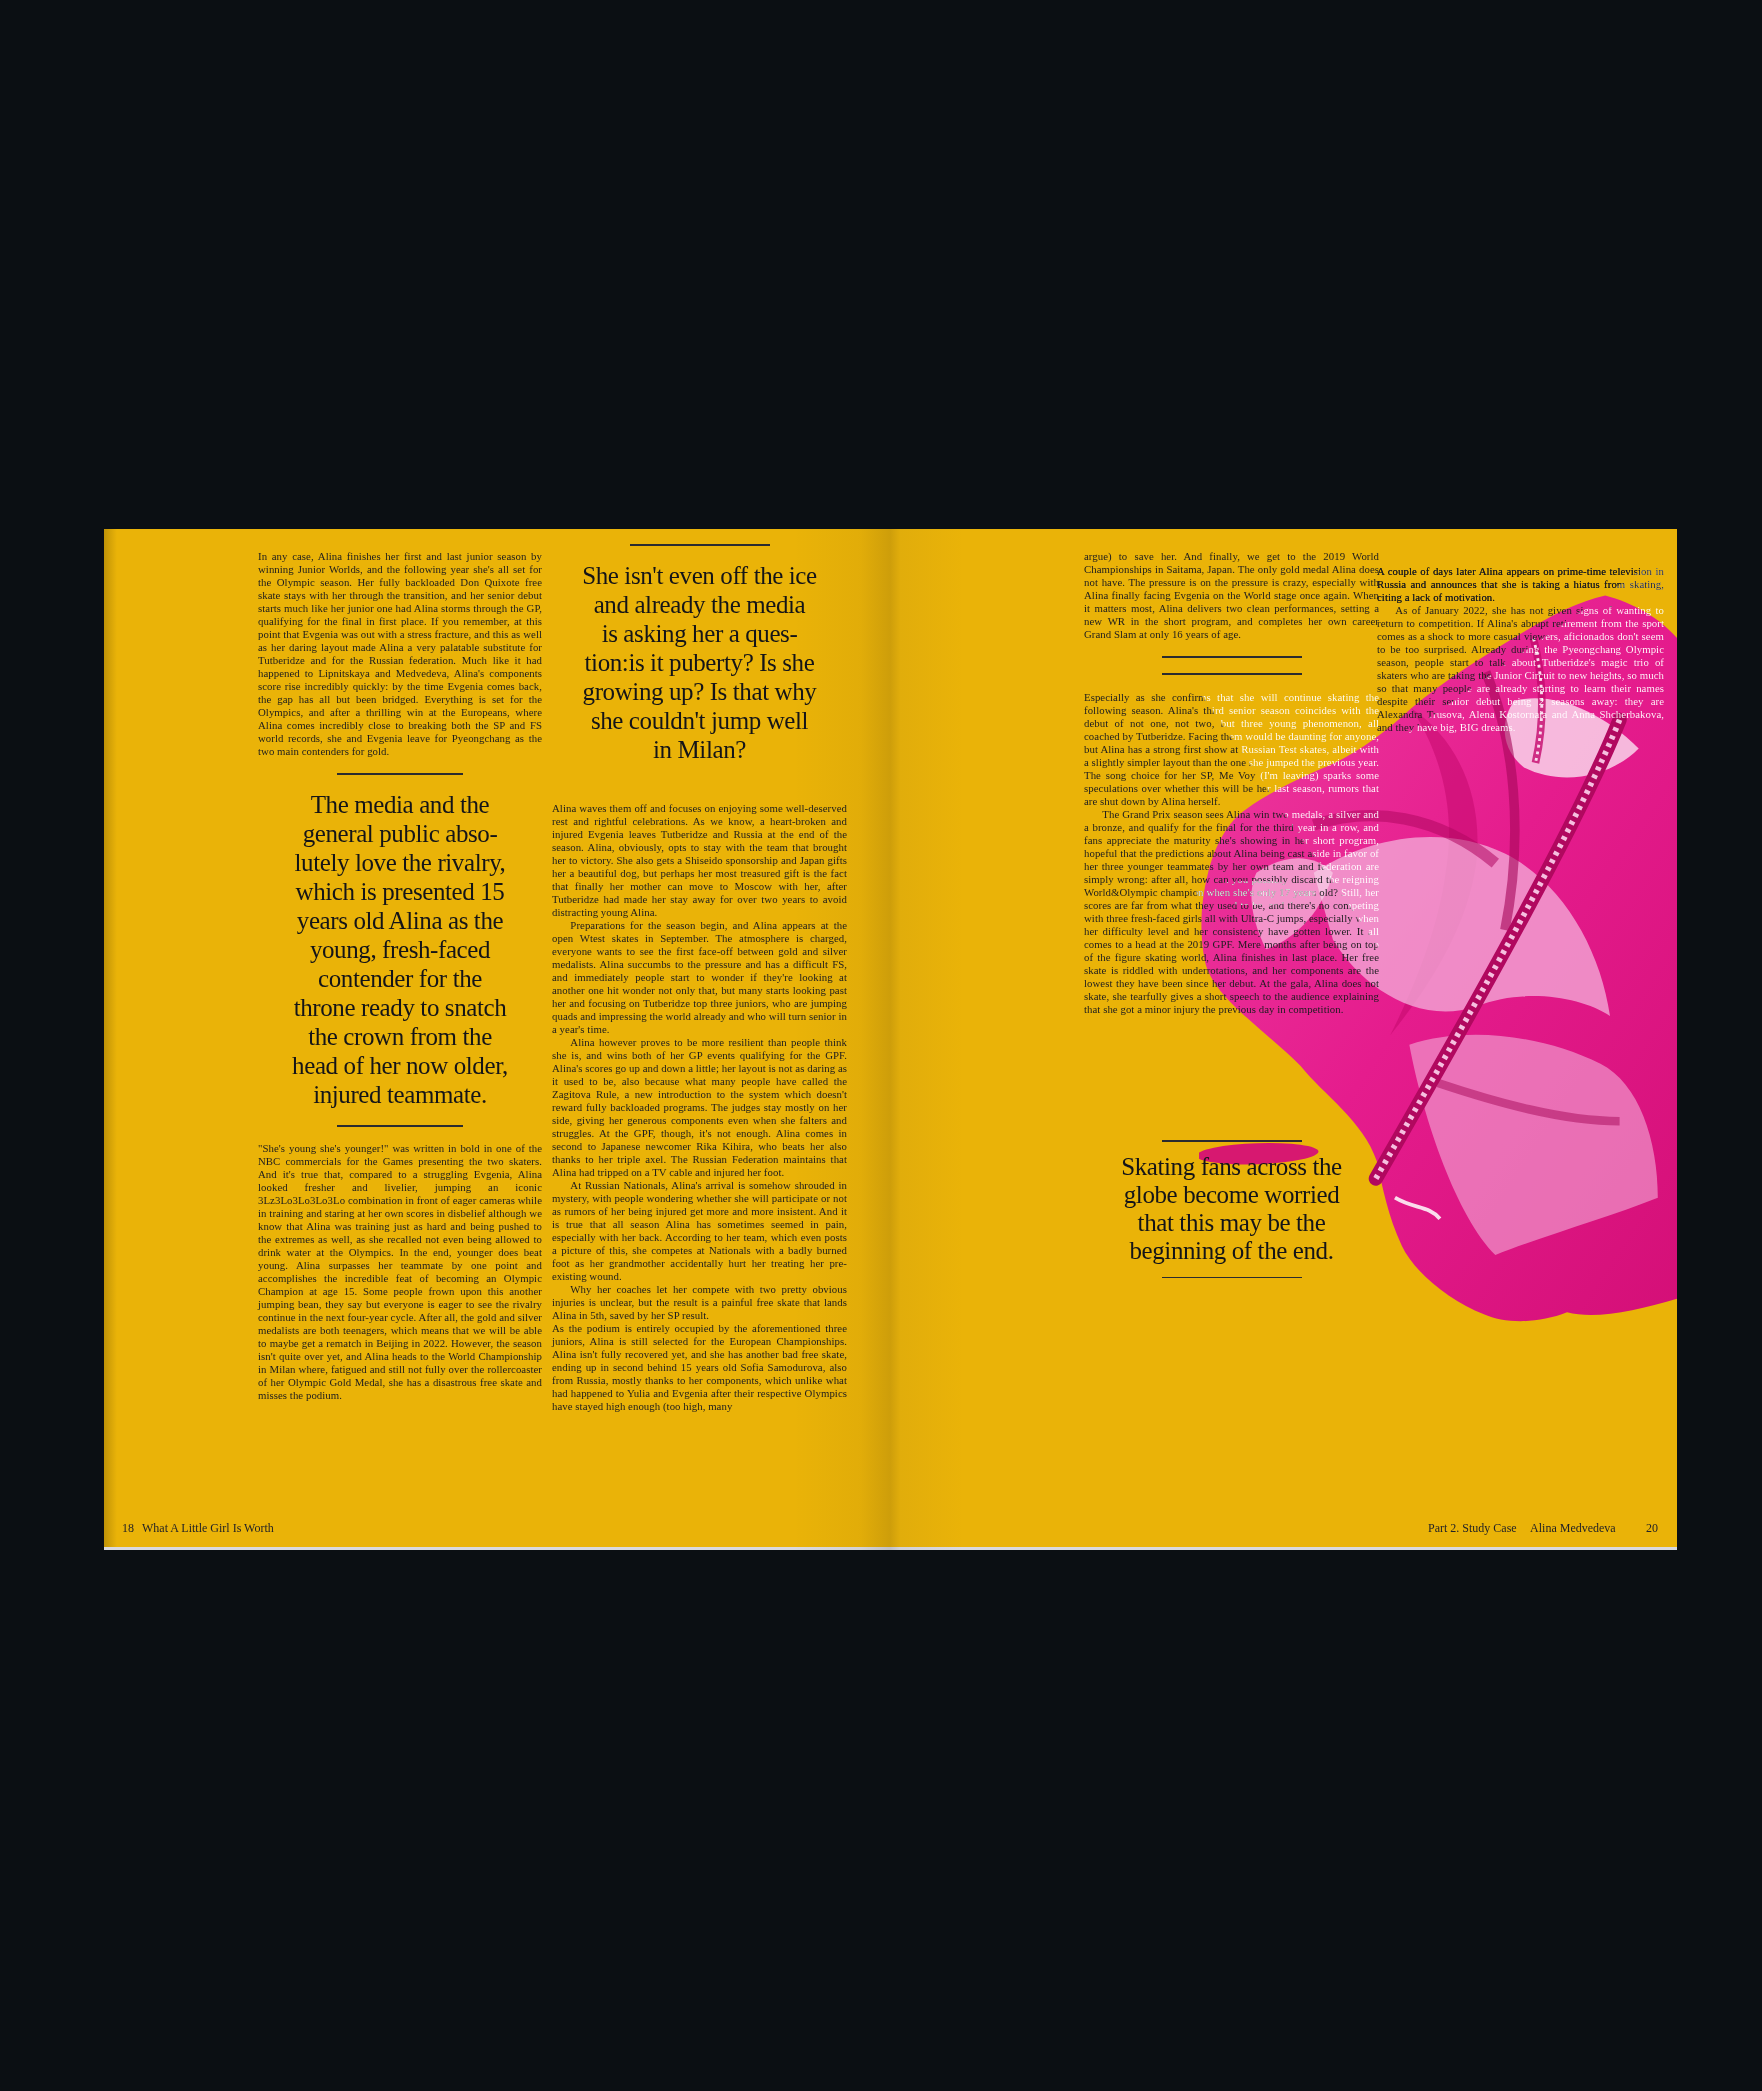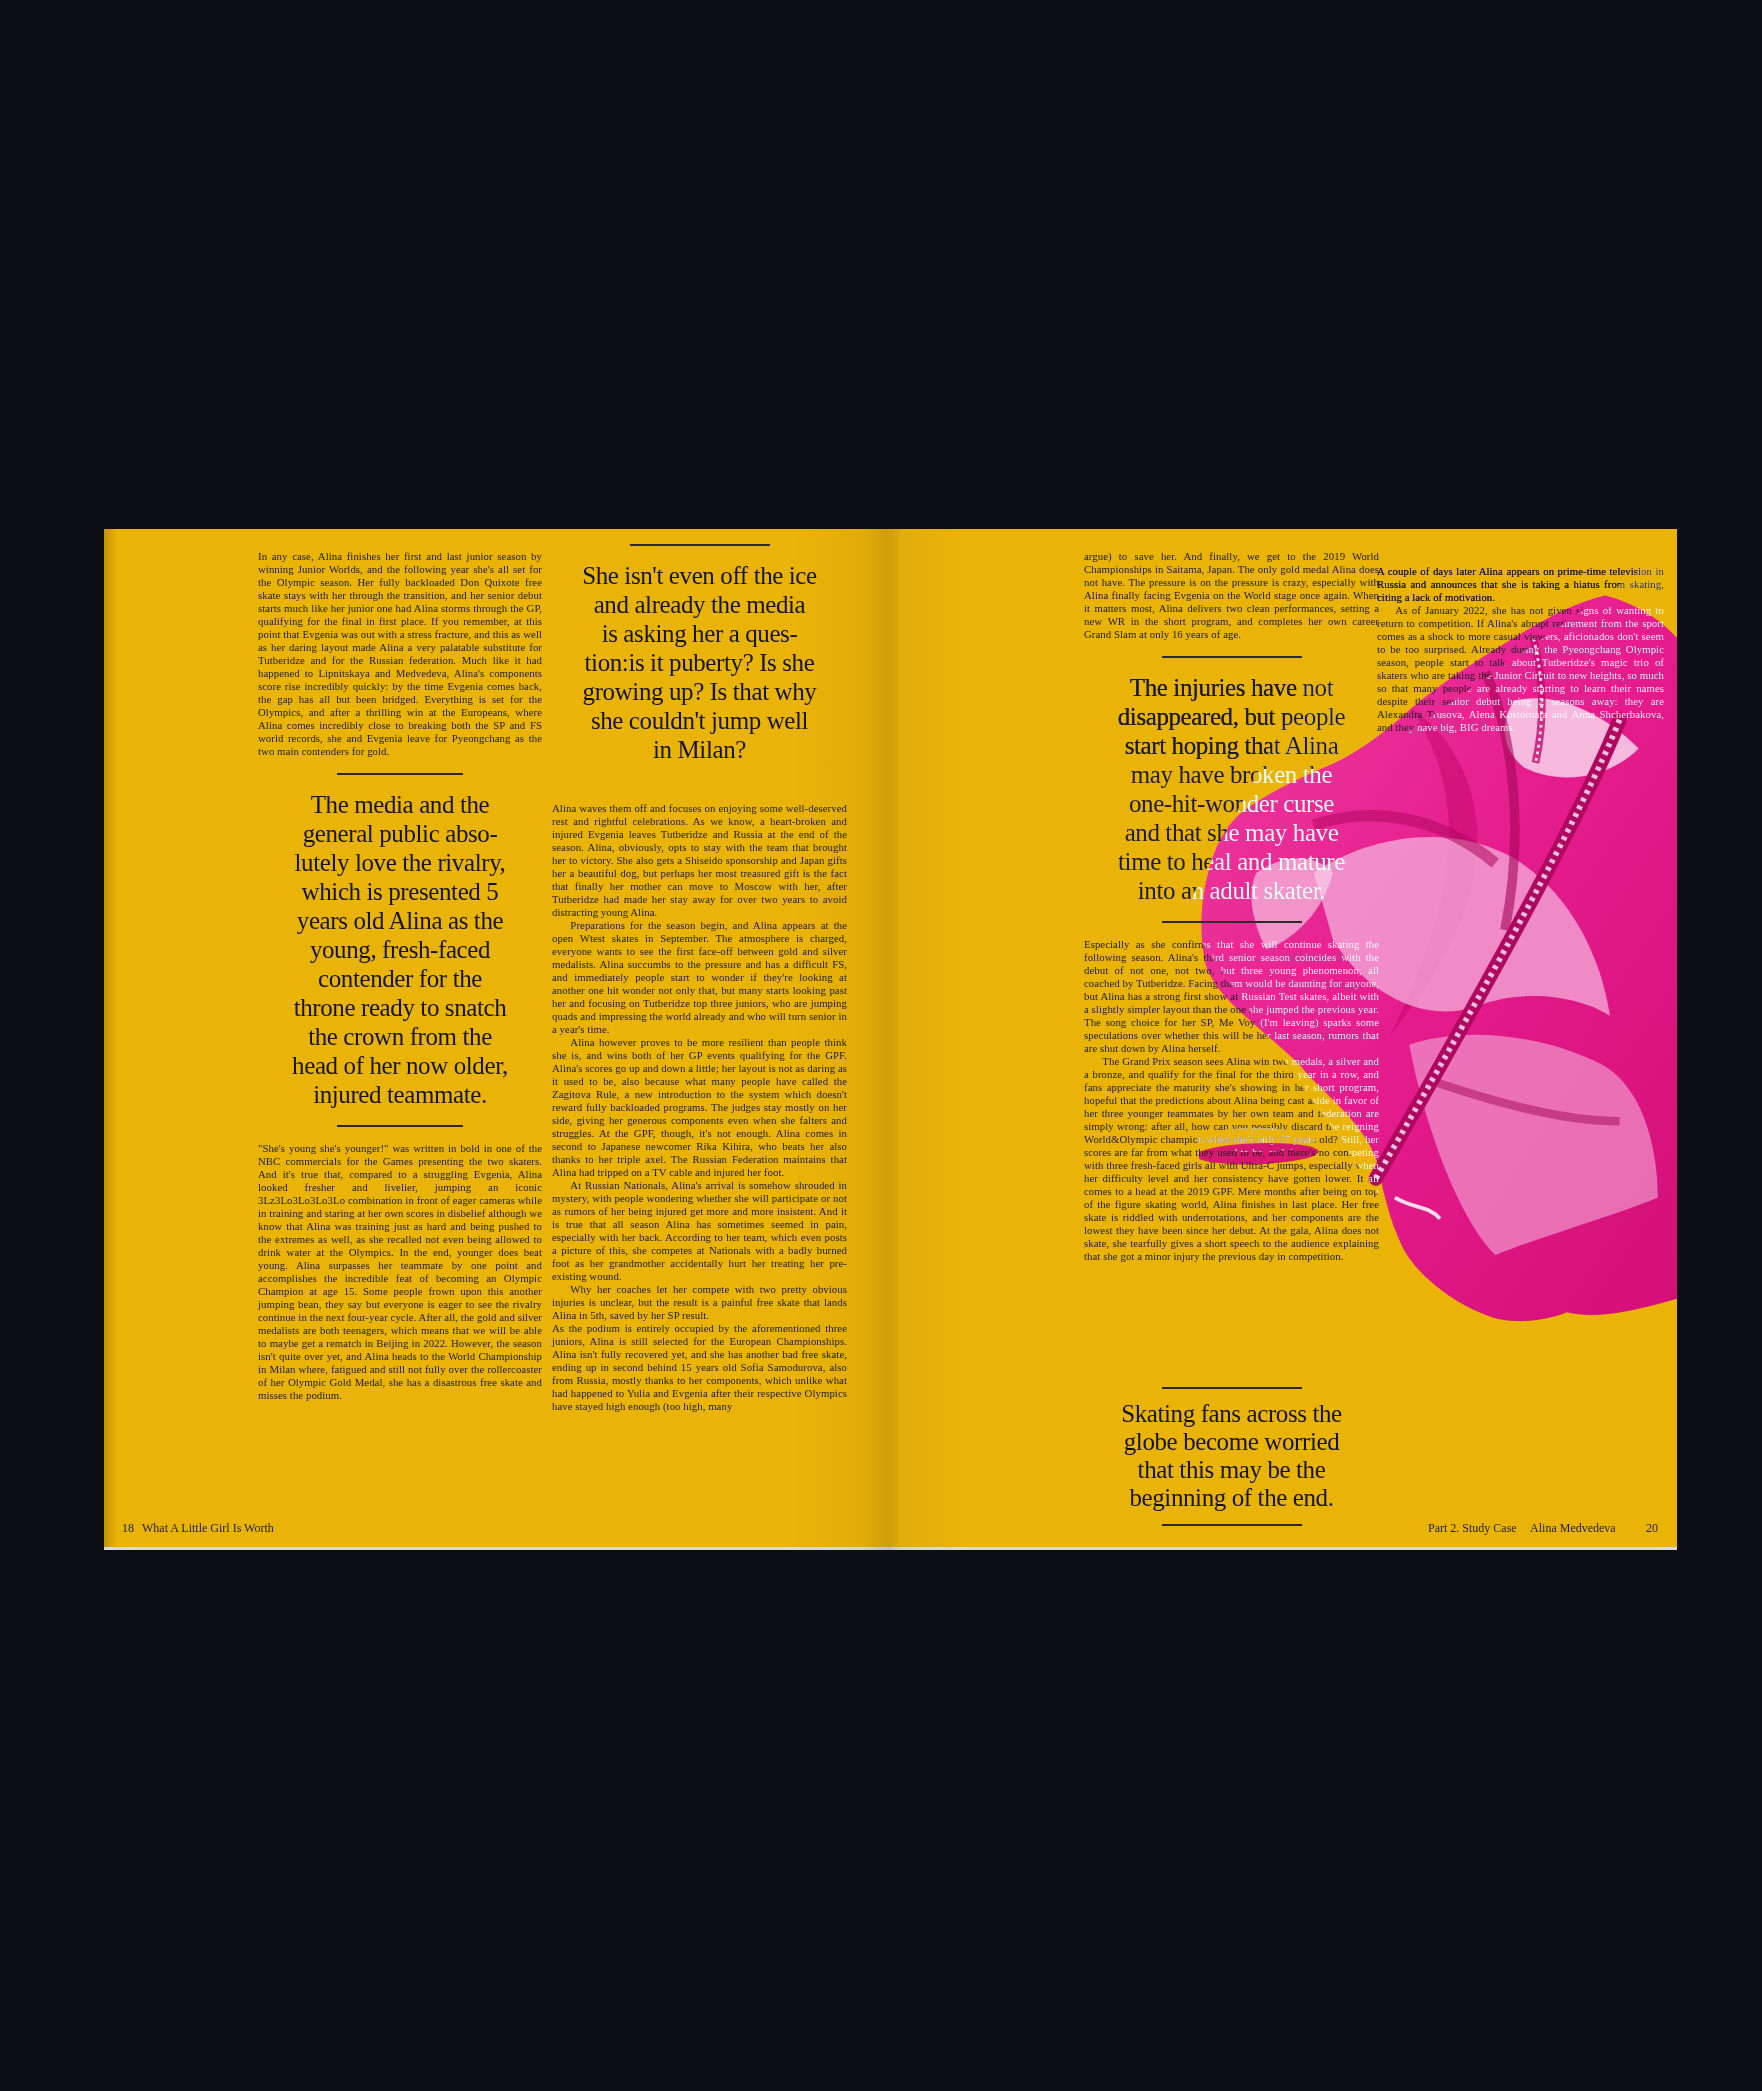--- a/index.html
+++ b/index.html
@@ -92,21 +92,21 @@
     </svg>
 
     <div class="page-edge"></div>
 
     <div class="col l-col1">
       <p class="body">In any case, Alina finishes her first and last junior season by winning Junior Worlds, and the following year she's all set for the Olympic season. Her fully backloaded Don Quixote free skate stays with her through the transition, and her senior debut starts much like her junior one had Alina storms through the GP, qualifying for the final in first place. If you remember, at this point that Evgenia was out with a stress fracture, and this as well as her daring layout made Alina a very palatable substitute for Tutberidze and for the Russian federation. Much like it had happened to Lipnitskaya and Medvedeva, Alina's components score rise incredibly quickly: by the time Evgenia comes back, the gap has all but been bridged. Everything is set for the Olympics, and after a thrilling win at the Europeans, where Alina comes incredibly close to breaking both the SP and FS world records, she and Evgenia leave for Pyeongchang as the two main contenders for gold.</p>
       <div class="rule"></div>
       <div class="quote">The media and the
 general public abso-
 lutely love the rivalry,
-which is presented 5
+which is presented 15
 years old Alina as the
 young, fresh-faced
 contender for the
 throne ready to snatch
 the crown from the
 head of her now older,
 injured teammate.</div>
       <div class="rule"></div>
       <p class="body">"She's young she's younger!" was written in bold in one of the NBC commercials for the Games presenting the two skaters. And it's true that, compared to a struggling Evgenia,  Alina looked fresher and livelier, jumping an iconic 3Lz3Lo3Lo3Lo3Lo combination in front of eager cameras while in training and staring at her own scores in disbelief although we know that Alina was training just as hard and being pushed to the extremes as well, as she recalled not even being allowed to drink water at the Olympics. In the end, younger does beat young. Alina surpasses her teammate by one point and accomplishes the incredible feat of becoming an Olympic Champion at age 15. Some people frown upon this another jumping bean, they say but everyone is eager to see the rivalry continue in the next four-year cycle. After all, the gold and silver medalists are both teenagers, which means that we will be able to maybe get a rematch in Beijing in 2022. However, the season isn't quite over yet, and Alina heads to the World Championship in Milan where, fatigued and still not fully over the rollercoaster of her Olympic Gold Medal, she has a disastrous free skate and misses the podium.</p>
     </div>
@@ -126,28 +126,20 @@
           <p class="ind">Alina however proves to be more resilient than people think she is, and wins both of her GP events qualifying for the GPF. Alina's scores go up and down a little; her layout is not as daring as it used to be, also because what many people have called the Zagitova Rule, a new introduction to the system which doesn't reward fully backloaded programs. The judges stay mostly on her side, giving her generous components even when she falters and struggles. At the GPF, though, it's not enough. Alina comes in second to Japanese newcomer Rika Kihira, who beats her also thanks to her triple axel. The Russian Federation maintains that Alina had tripped on a TV cable and injured her foot.</p>
           <p class="ind">At Russian Nationals, Alina's arrival is somehow shrouded in mystery, with people wondering whether she will participate or not as rumors of her being injured get more and more insistent. And it is true that all season Alina has sometimes seemed in pain, especially with her back. According to her team, which even posts a picture of this, she competes at Nationals with a badly burned foot as her grandmother accidentally hurt her treating her pre-existing wound.</p>
           <p class="ind">Why her coaches let her compete with two pretty obvious injuries is unclear, but the result is a painful free skate that lands Alina in 5th, saved by her SP result.</p>
           <p>As the podium is entirely occupied by the aforementioned three juniors, Alina is still selected for the European Championships. Alina isn't fully recovered yet, and she has another bad free skate, ending up in second behind 15 years old Sofia Samodurova, also from Russia, mostly thanks to her components, which unlike what had happened to Yulia and Evgenia after their respective Olympics have stayed high enough (too high, many</p>
         </div>
     </div>
 
     <div class="col r-col1">
       <p class="body">argue) to save her. And finally, we get to the 2019 World Championships in Saitama, Japan. The only gold medal Alina does not have. The pressure is on the pressure is crazy, especially with Alina finally facing Evgenia on the World stage once again. When it matters most, Alina delivers two clean performances, setting a new WR in the short program, and completes her own career Grand Slam at only 16 years of age.</p>
       <div class="rule wide"></div>
-      <div class="quote knock knock-quote">The injuries have not
-disappeared, but people
-start hoping that Alina
-may have broken the
-one-hit-wonder curse
-and that she may have
-time to heal and mature
-into an adult skater.</div>
       <div class="rule wide"></div>
       <div class="paras knock knock-mid">
           <p>Especially as she confirms that she will continue skating the following season. Alina's third senior season coincides with the debut of not one, not two, but three young phenomenon, all coached by Tutberidze. Facing them would be daunting for anyone, but Alina has a strong first show at Russian Test skates, albeit with a slightly simpler layout than the one she jumped the previous year. The song choice for her SP, Me Voy (I'm leaving) sparks some speculations over whether this will be her last season, rumors that are shut down by Alina herself.</p>
           <p class="ind">The Grand Prix season sees Alina win two medals, a silver and a bronze, and qualify for the final for the third year in a row, and fans appreciate the maturity she's showing in her short program, hopeful that the predictions about Alina being cast aside in favor of her three younger teammates by her own team and federation are simply wrong: after all, how can you possibly discard the reigning World&amp;Olympic champion when she's only 17 years old? Still, her scores are far from what they used to be, and there's no competing with three fresh-faced girls all with Ultra-C jumps, especially when her difficulty level and her consistency have gotten lower. It all comes to a head at the 2019 GPF. Mere months after being on top of the figure skating world, Alina finishes in last place. Her free skate is riddled with underrotations, and her components are the lowest they have been since her debut. At the gala, Alina does not skate, she tearfully gives a short speech to the audience explaining that she got a minor injury the previous day in competition.</p>
         </div>
       <div class="rule wide" style="margin-top:19px;margin-bottom:11.5px;"></div>
       <div class="quote small-quote">Skating fans across the
 globe become worried
 that this may be the
 beginning of the end.</div>

